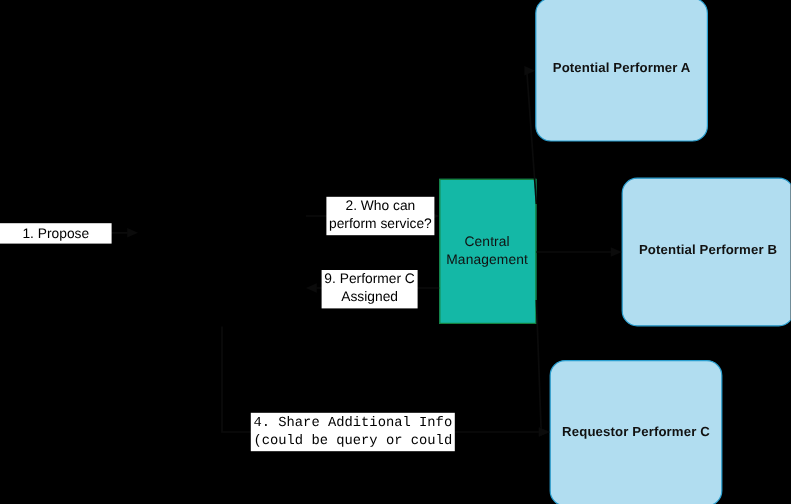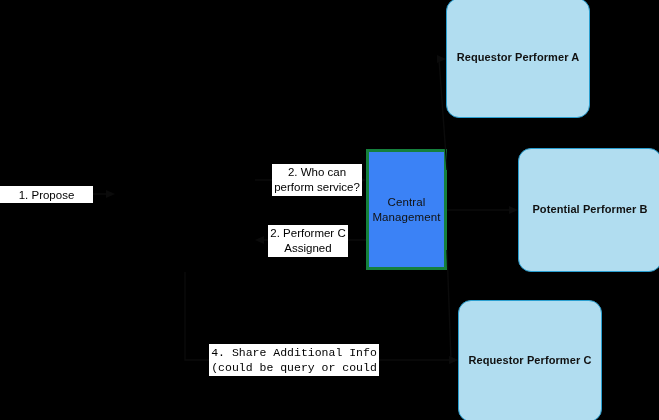--- a/index.html
+++ b/index.html
@@ -42,25 +42,26 @@
     background: #d5e8d4;
     border: 1px solid #82b366;
     border-radius: 13px;
   }
   .node.blue {
     background: #b1ddf0;
     border: 1px solid #2a9fd0;
     border-radius: 13px;
   }
   .node.orange {
-    background: #3b82f6;
-    border: 3px solid #15803d;
+    background: #14b8a6;
+    border: 1px solid #15803d;
     border-radius: 0;
     font-weight: normal;
     font-size: 11.5px;
+    justify-content: flex-end;
   }
 
   
   .edge-label {
     position: absolute;
     box-sizing: border-box;
     background: #ffffff;
     color: #000000;
     font-size: 11.5px;
     line-height: 15px;
@@ -133,35 +134,35 @@
     </g>
   </svg>
 
 
   <div class="node orange" style="left:366px; top:149px; width:81px; height:121px;">
     <span class="node-text">Central
 Management</span>
   </div>
 
   <div class="node blue" style="left:446px; top:-2px; width:144px; height:120px;">
-    <span class="node-text">Requestor Performer A</span>
+    <span class="node-text">Potential Performer A</span>
   </div>
 
   <div class="node blue" style="left:518px; top:148px; width:144px; height:124px;">
     <span class="node-text">Potential Performer B</span>
   </div>
 
   <div class="node blue" style="left:458px; top:300px; width:144px; height:122px;">
     <span class="node-text">Requestor Performer C</span>
   </div>
 
   <div class="edge-label" style="left:0px; top:186px; width:93px; height:17px; line-height:16px;">1. Propose service</div>
 
   <div class="edge-label" style="left:272px; top:164px; width:90px; height:32px;">2. Who can
 perform service?</div>
 
-  <div class="edge-label" style="left:268px; top:225px; width:80px; height:32px;">2. Performer C
+  <div class="edge-label" style="left:268px; top:225px; width:80px; height:32px;">9. Performer C
 Assigned</div>
 
   <div class="edge-label" style="left:209px; top:344px; width:170px; height:32px;font-family:Liberation Mono, monospace;">4. Share Additional Info
 (could be query or could be push)</div>
 
 </div>
 
 </body></html>

